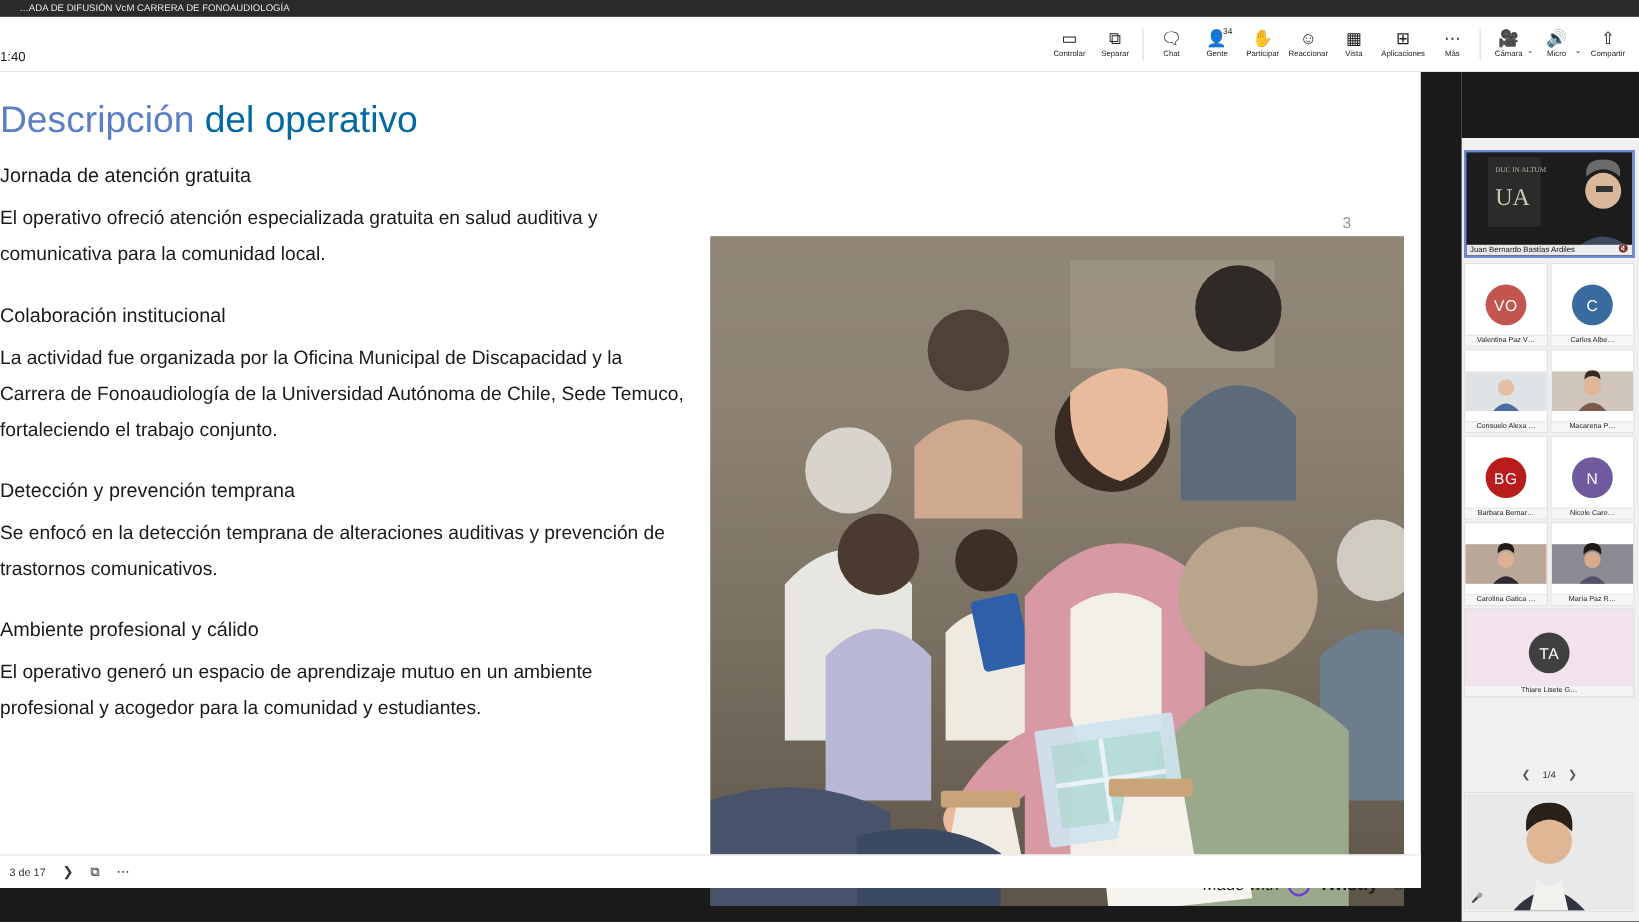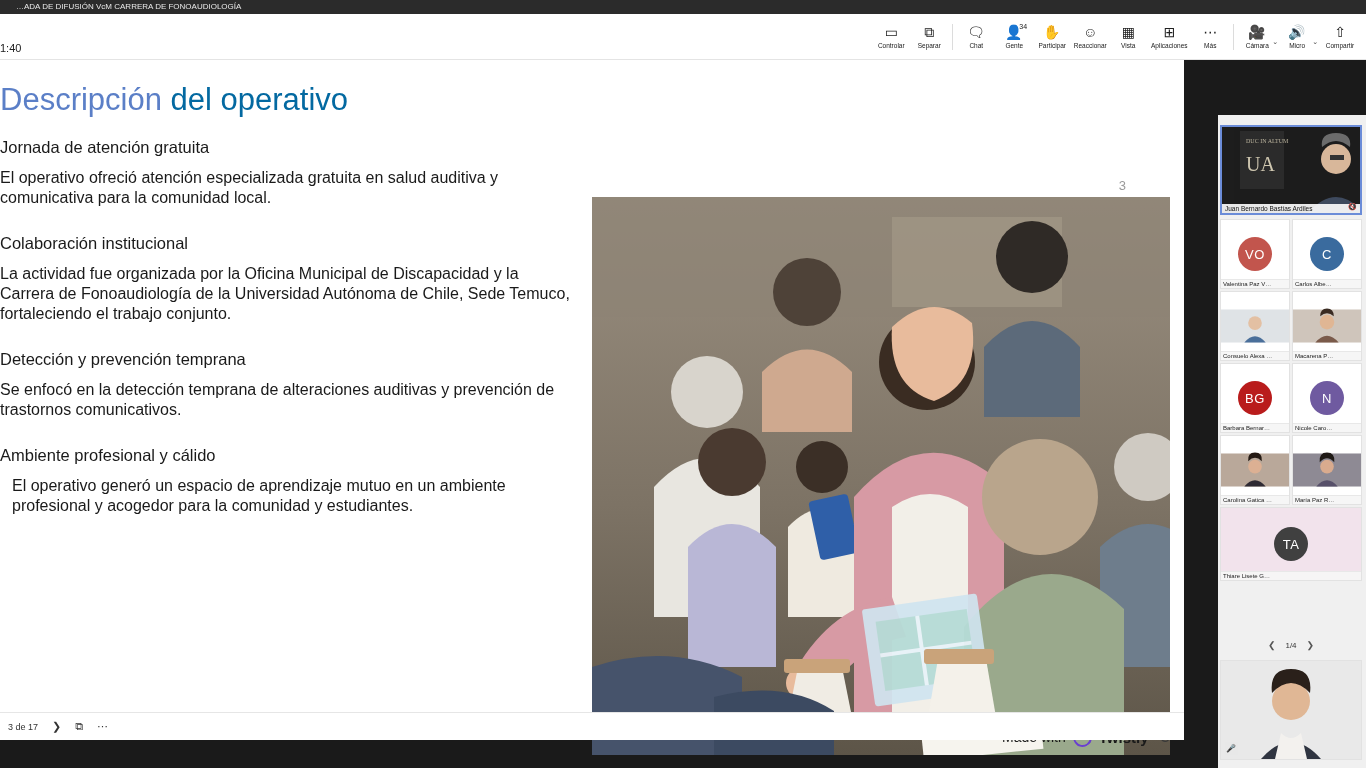--- a/index.html
+++ b/index.html
@@ -55,22 +55,22 @@
     background:#ffffff;
   }
   .slide-title {
     position:absolute; left:0; top:22px; font-size:31px; color:#6f8fd0; font-weight:400;
   }
   .slide-title .b { color:#5b7fc7; }
   .slide-title .g { color:#0369a1; }
 
   .content { position:absolute; left:0; top:78px; width:575px; }
   .h { font-size:16.5px; color:#1a1a1a; margin-bottom:11px; }
-  .p { font-size:16px; color:#1a1a1a; line-height:20px; margin-bottom:26px; }
-  .p:last-child { margin-bottom:0;margin-left:12px; }
+  .p { font-size:16px; color:#1a1a1a; line-height:30px; margin-bottom:26px; }
+  .p:last-child { margin-bottom:0; }
 
   .photo {
     position:absolute; left:592px; top:137px; width:578px; height:558px;
     overflow:hidden; background:#6b6257;
   }
   .photo svg { display:block; }
 
   .pagenum-top {
     position:absolute; right:58px; top:118px; font-size:13px; color:#9a9a9a;
   }
@@ -116,21 +116,21 @@
     border:2px solid #6b8cd8; background:#1d1d1d;
   }
   .spk .name {
     left:0; bottom:0; width:100%; max-width:100%;
     background:rgba(255,255,255,.9); font-size:6.5px; padding:1px 3px; border-radius:0;
   }
   .spk .micico { position:absolute; right:3px; bottom:2px; font-size:7px; color:#222; }
 
   .grid {
     position:absolute; top:159px; left:2px; width:142px;
-    display:grid; grid-template-columns:1fr 1fr; gap:2px;
+    display:grid; grid-template-columns:1fr 1fr; gap:2px;text-align:center;
   }
   .cell {
     position:relative; height:70px; background:#ffffff;
     border:1px solid #e2e2e2; overflow:hidden;
     display:flex; align-items:center; justify-content:center;
   }
   .initials {
     width:34px; height:34px; border-radius:50%;
     display:flex; align-items:center; justify-content:center;
     color:#fff; font-size:13px; letter-spacing:.5px;

